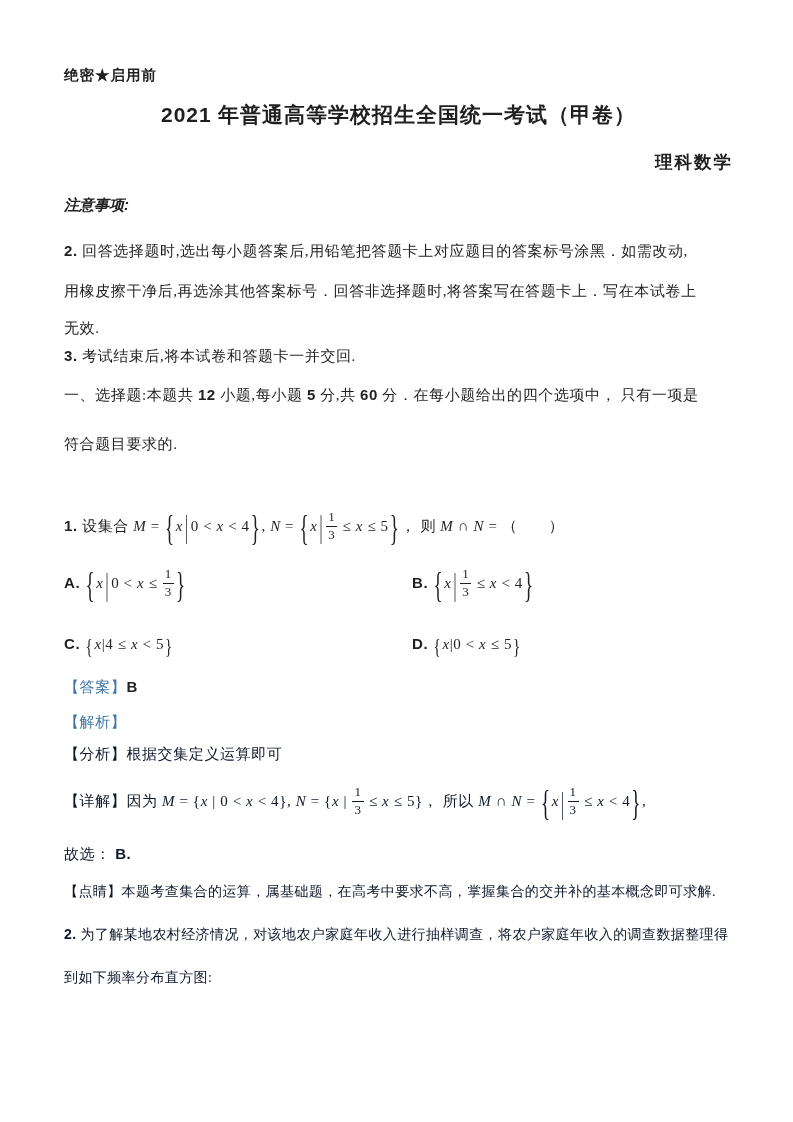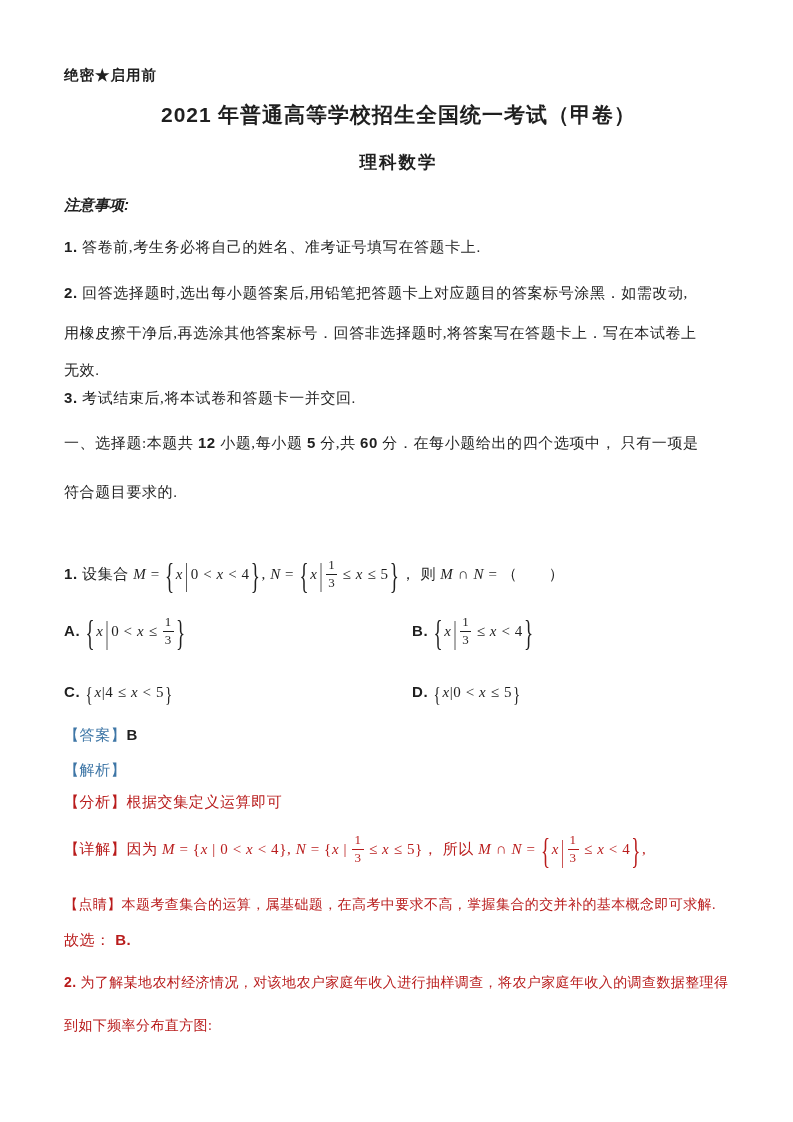--- a/index.html
+++ b/index.html
@@ -32,38 +32,38 @@
     line-height: 28px;
     font-weight: bold;
     text-align: center;
     letter-spacing: 1px;
   }
   .subtitle {
     margin: 21px 0 0 0;
     font-size: 17.5px;
     line-height: 24px;
     font-weight: bold;
-    text-align: center;
+    text-align: right;
     letter-spacing: 2px;
   }
   .notice-heading {
     margin-top: 21px;
     font-size: 15px;
     line-height: 20px;
     font-weight: bold;
     font-family: "Liberation Sans", sans-serif;
     font-style: italic;
   }
   .line {
     margin: 0;
     font-size: 15px;
     line-height: 20px;
     letter-spacing: 0.6px;
   }
-  .gray { color: #b91c1c; }
+  .gray { color: #0f172a; }
   .small {
     font-size: 14px;
     letter-spacing: 0.4px;
   }
   .blue { color: #3e76a6; }
 
   
   .mtxt { }
   .mbn  { font-family: "Liberation Sans", sans-serif; font-weight: 700; }
   .mit  { font-family: "Liberation Serif", serif; font-style: italic; }
@@ -120,29 +120,28 @@
 <div class="page">
 
   <p class="secrecy">绝密★启用前</p>
 
   <h1 class="title"><span class="mbn">2021</span><span class="mtxt"> 年普通高等学校招生全国统一考试（甲卷）</span></h1>
 
   <h2 class="subtitle">理科数学</h2>
 
   <div class="notice-heading">注意事项:</div>
 
-  <p class="line" style="margin-top:22px"><span class="mbn">1.</span><span class="mtxt"> 答卷前,考生务必将自己的姓名、准考证号填写在答题卡上.</span></p>
 
   <p class="line" style="margin-top:26px"><span class="mbn">2.</span><span class="mtxt"> 回答选择题时,选出每小题答案后,用铅笔把答题卡上对应题目的答案标号涂黑．如需改动,</span></p>
   <p class="line" style="margin-top:20px">用橡皮擦干净后,再选涂其他答案标号．回答非选择题时,将答案写在答题卡上．写在本试卷上</p>
   <p class="line" style="margin-top:17px">无效.</p>
 
   <p class="line" style="margin-top:8px"><span class="mbn">3.</span><span class="mtxt"> 考试结束后,将本试卷和答题卡一并交回.</span></p>
 
-  <p class="line" style="margin-top:25px"><span class="mtxt">一、选择题:本题共 </span><span class="mbn">12</span><span class="mtxt"> 小题,每小题 </span><span class="mbn">5</span><span class="mtxt"> 分,共 </span><span class="mbn">60</span><span class="mtxt"> 分．在每小题给出的四个选项中， 只有一项是</span></p>
+  <p class="line" style="margin-top:19px"><span class="mtxt">一、选择题:本题共 </span><span class="mbn">12</span><span class="mtxt"> 小题,每小题 </span><span class="mbn">5</span><span class="mtxt"> 分,共 </span><span class="mbn">60</span><span class="mtxt"> 分．在每小题给出的四个选项中， 只有一项是</span></p>
   <p class="line" style="margin-top:29px">符合题目要求的.</p>
 
   <p class="line formula" style="margin-top:45px"><span class="mbn">1.</span><span class="mtxt"> 设集合 </span><span class="mit">M</span><span class="mrm"> = </span><span class="mbig">{</span><span class="mit">x</span><span class="mbar">|</span><span class="mrm">0 &lt; </span><span class="mit">x</span><span class="mrm"> &lt; 4</span><span class="mbig">}</span><span class="mrm">, </span><span class="mit">N</span><span class="mrm"> = </span><span class="mbig">{</span><span class="mit">x</span><span class="mbar">|</span><span class="frac"><span class="num">1</span><span class="den">3</span></span><span class="mrm"> ≤ </span><span class="mit">x</span><span class="mrm"> ≤ 5</span><span class="mbig">}</span><span class="mtxt">， 则 </span><span class="mit">M</span><span class="mrm"> ∩ </span><span class="mit">N</span><span class="mrm"> = </span><span class="mtxt">（　　）</span></p>
 
   <div class="opt-row opt-row-tall" style="margin-top:14px">
     <div class="line opt-left"><span class="mbn">A.</span><span class="mtxt">  </span><span class="mbig">{</span><span class="mit">x</span><span class="mbar">|</span><span class="mrm">0 &lt; </span><span class="mit">x</span><span class="mrm"> ≤ </span><span class="frac"><span class="num">1</span><span class="den">3</span></span><span class="mbig">}</span></div>
     <div class="line opt-right"><span class="mbn">B.</span><span class="mtxt">  </span><span class="mbig">{</span><span class="mit">x</span><span class="mbar">|</span><span class="frac"><span class="num">1</span><span class="den">3</span></span><span class="mrm"> ≤ </span><span class="mit">x</span><span class="mrm"> &lt; 4</span><span class="mbig">}</span></div>
   </div>
   <div class="opt-row opt-row-short" style="margin-top:4px">
     <div class="line opt-left"><span class="mbn">C.</span><span class="mtxt">  </span><span class="mb1">{</span><span class="mit">x</span><span class="mrm">|4 ≤ </span><span class="mit">x</span><span class="mrm"> &lt; 5</span><span class="mb1">}</span></div>
@@ -150,20 +149,20 @@
   </div>
 
   <p class="line" style="margin-top:15px"><span class="blue">【答案】</span><span class="mbn">B</span></p>
 
   <p class="line" style="margin-top:15px"><span class="blue">【解析】</span></p>
 
   <p class="line gray" style="margin-top:12px"><span>【分析】</span><span>根据交集定义运算即可</span></p>
 
   <p class="line gray solution" style="margin-top:11px"><span>【详解】</span><span><span class="mtxt">因为 </span><span class="mit">M</span><span class="mrm"> = {</span><span class="mit">x</span><span class="mrm"> | 0 &lt; </span><span class="mit">x</span><span class="mrm"> &lt; 4}, </span><span class="mit">N</span><span class="mrm"> = {</span><span class="mit">x</span><span class="mrm"> | </span><span class="frac"><span class="num">1</span><span class="den">3</span></span><span class="mrm"> ≤ </span><span class="mit">x</span><span class="mrm"> ≤ 5}</span><span class="mtxt">， 所以 </span><span class="mit">M</span><span class="mrm"> ∩ </span><span class="mit">N</span><span class="mrm"> = </span><span class="mbig">{</span><span class="mit">x</span><span class="mbar">|</span><span class="frac"><span class="num">1</span><span class="den">3</span></span><span class="mrm"> ≤ </span><span class="mit">x</span><span class="mrm"> &lt; 4</span><span class="mbig">}</span><span class="mrm">,</span></span></p>
 
+  <p class="line gray" style="margin-top:15px"><span class="mtxt">故选： </span><span class="mbn">B.</span></p>
+
   <p class="line gray small" style="margin-top:18px"><span>【点睛】</span><span>本题考查集合的运算，属基础题，在高考中要求不高，掌握集合的交并补的基本概念即可求解.</span></p>
-
-  <p class="line gray" style="margin-top:15px"><span class="mtxt">故选： </span><span class="mbn">B.</span></p>
 
   <p class="line gray small" style="margin-top:22px"><span class="mbn">2.</span><span class="mtxt"> 为了解某地农村经济情况，对该地农户家庭年收入进行抽样调查，将农户家庭年收入的调查数据整理得</span></p>
   <p class="line gray small" style="margin-top:23px">到如下频率分布直方图:</p>
 
 </div>
 
 </body></html>

